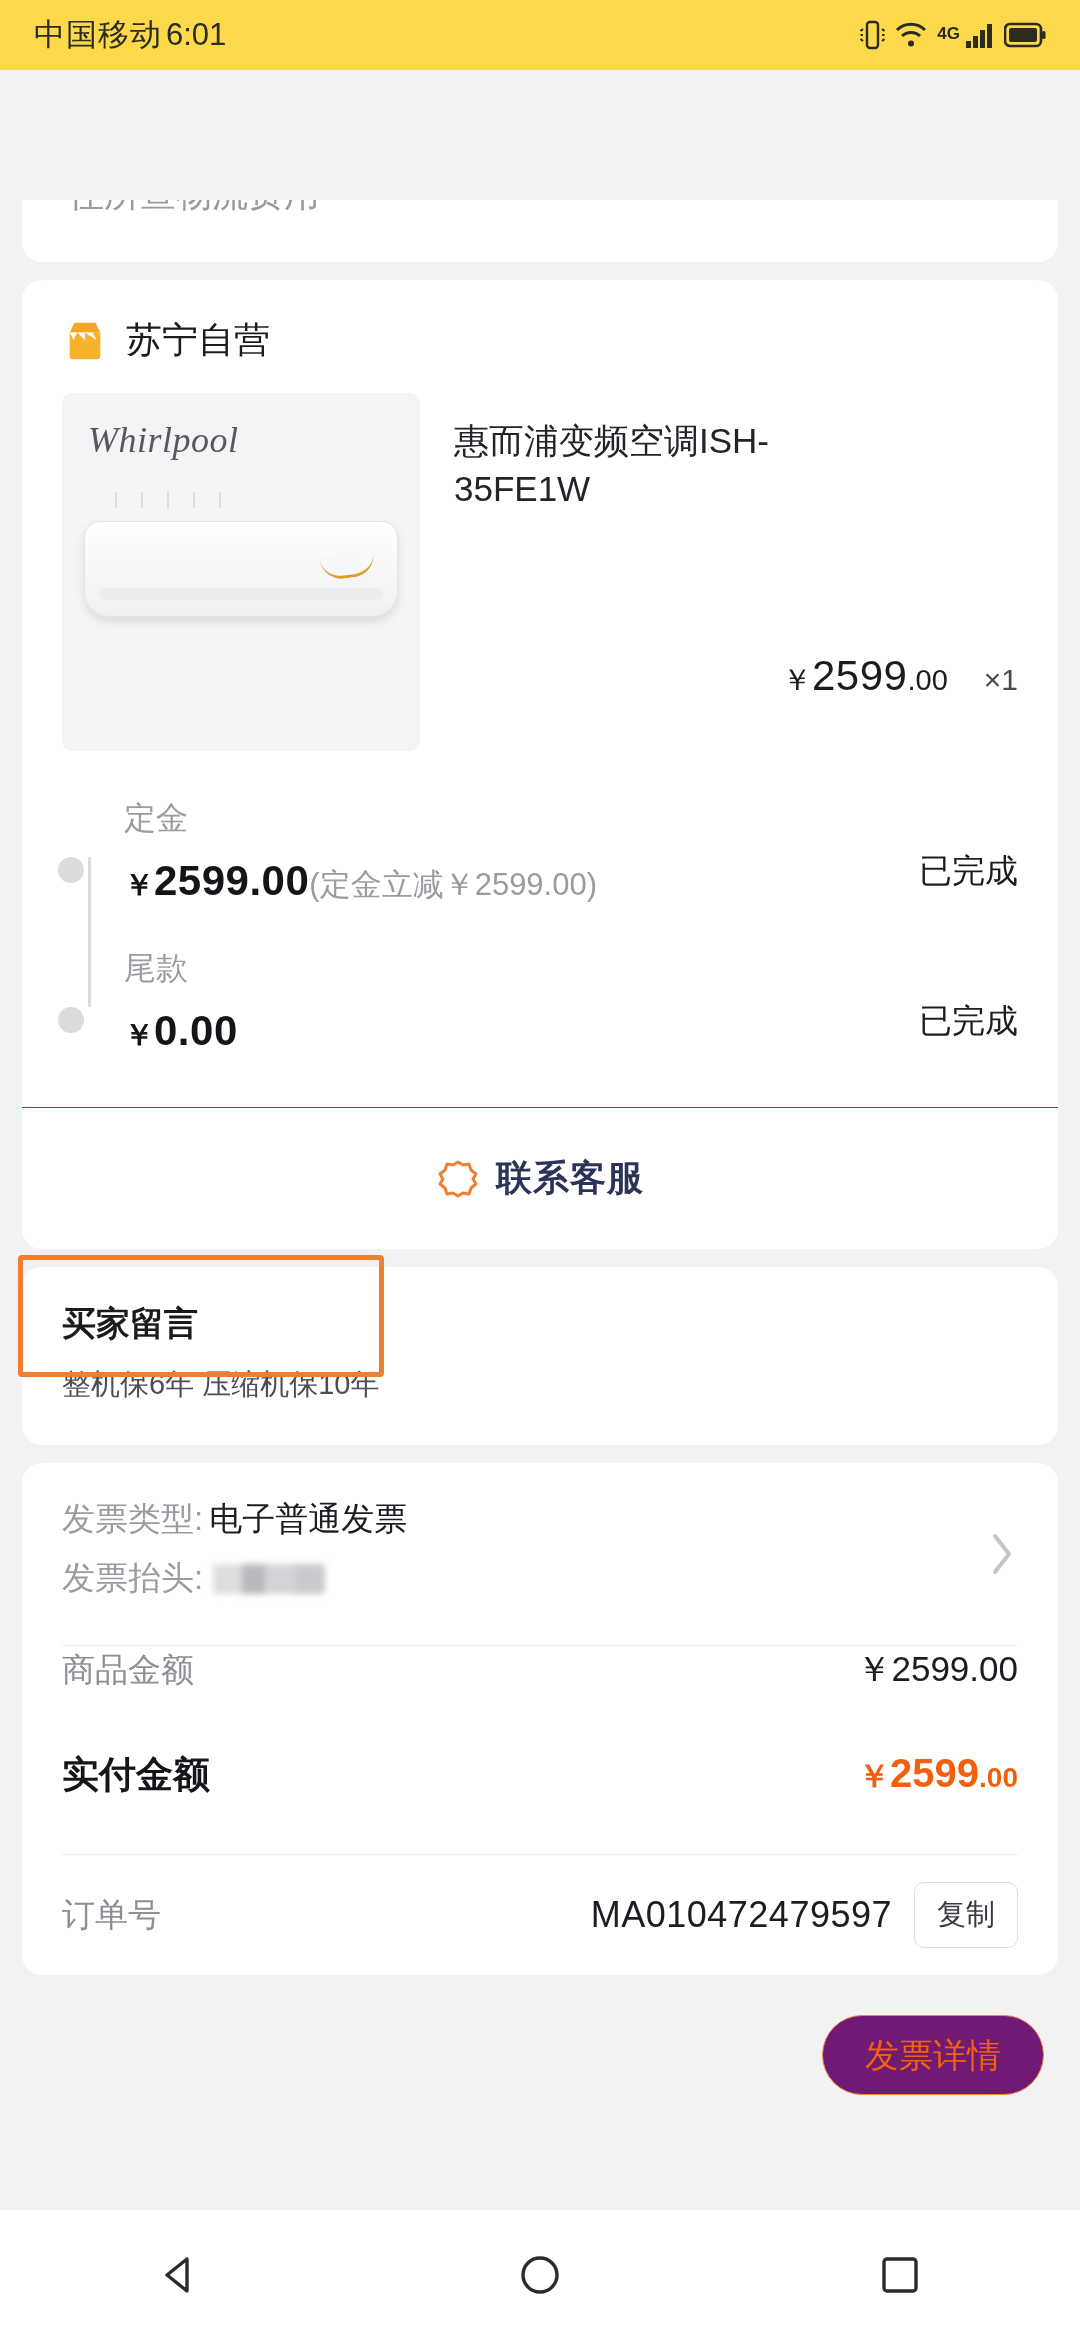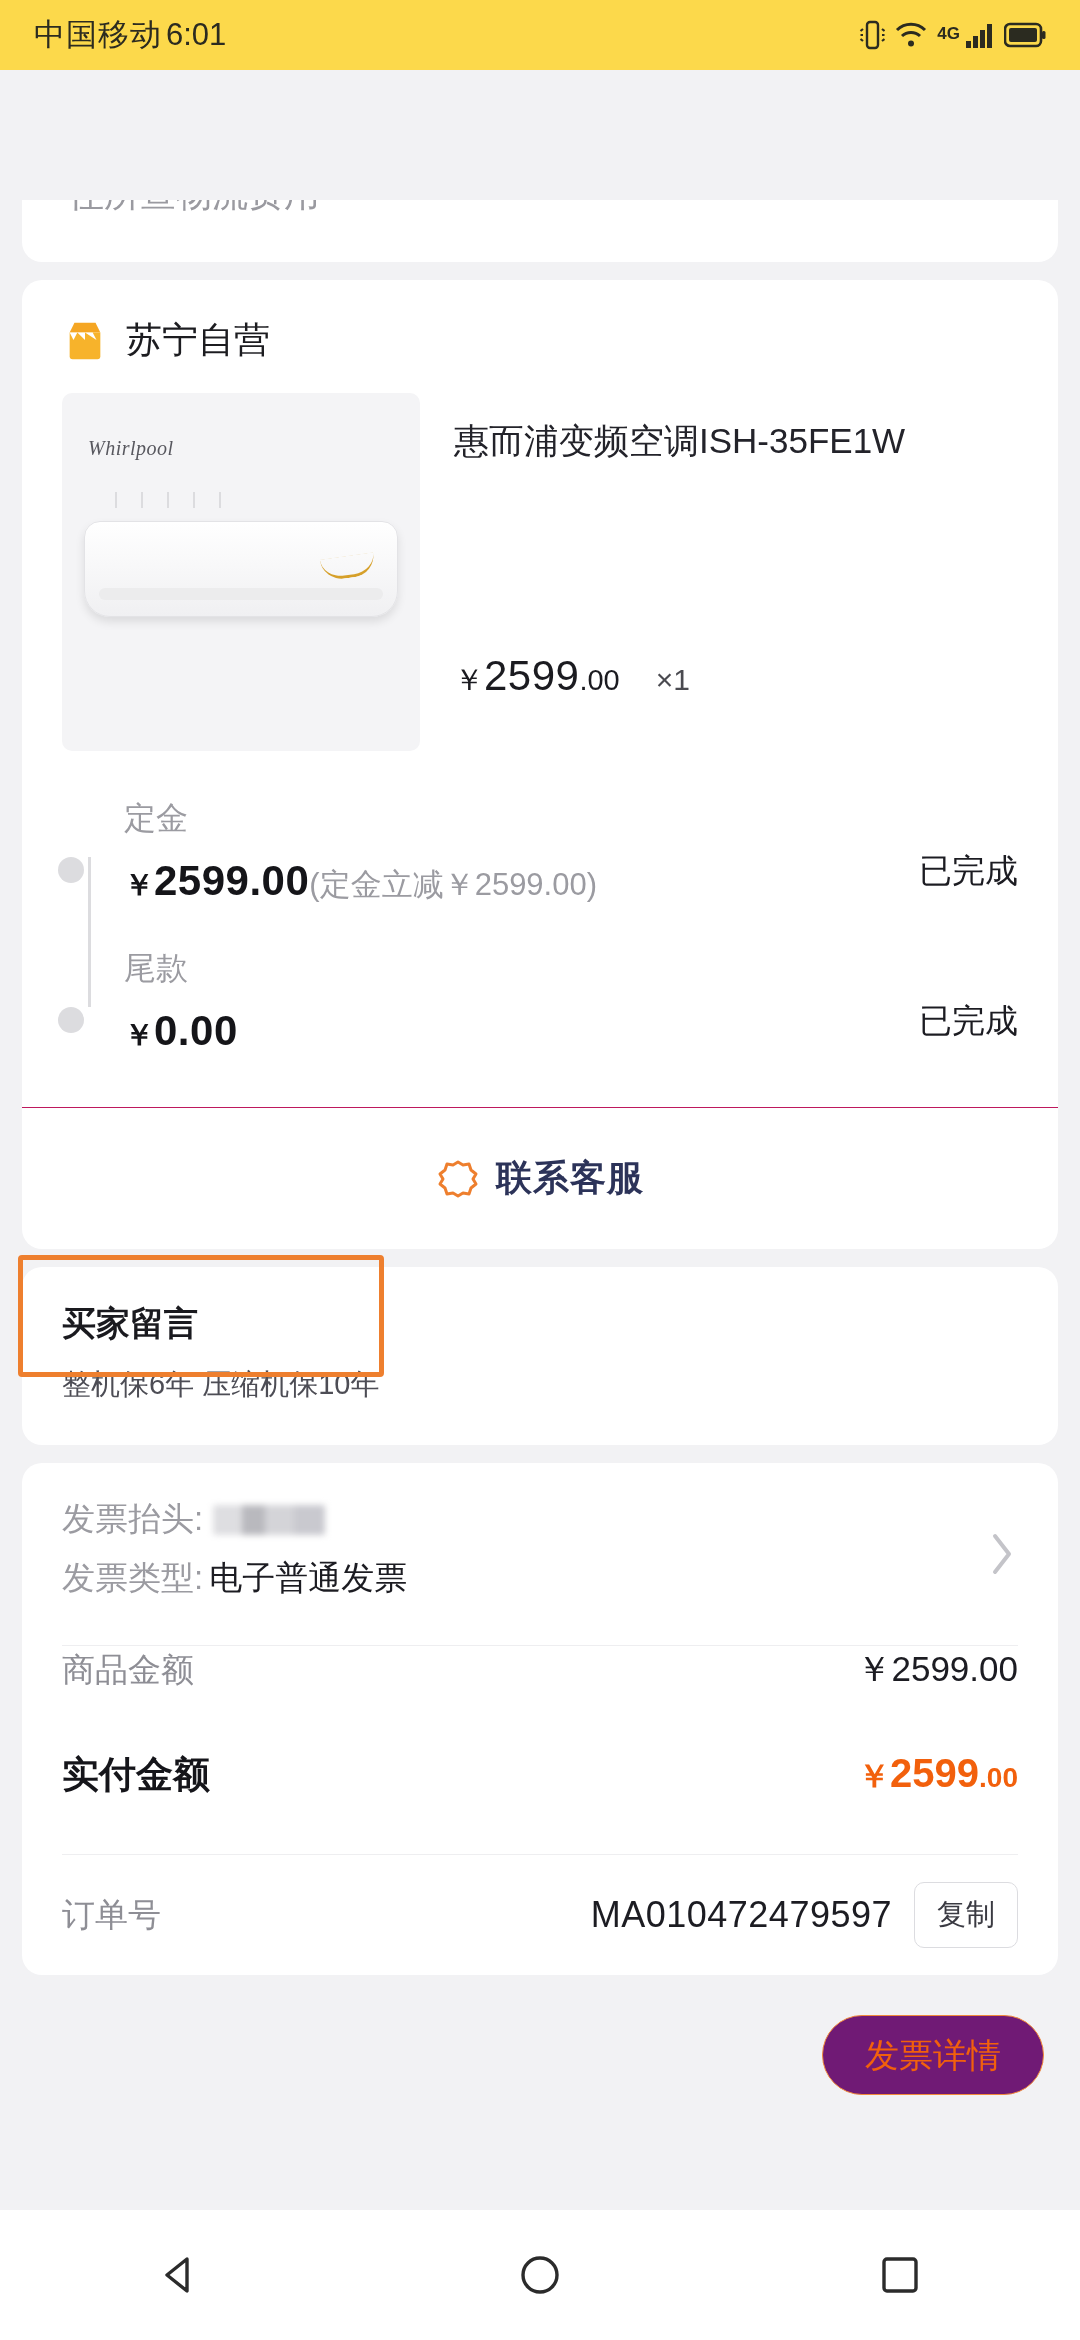--- a/index.html
+++ b/index.html
@@ -69,22 +69,22 @@
   .shop-ico { width:46px; height:46px; display:block; }
   .merchant-name { font-size:36px; color:#1c1c20; }
 
   
   .product { display:flex; padding:14px 40px 0; }
   .prod-img {
     width:358px; height:358px; background:#f4f4f6; border-radius:10px;
     position:relative; flex:none; overflow:hidden;
   }
   .brandmark {
-    position:absolute; top:44px; left:26px;
-    font-size:20px; color:#57575e; letter-spacing:.5px;
+    position:absolute; top:26px; left:26px;
+    font-size:36px; color:#57575e; letter-spacing:.5px;
     font-family:"Liberation Serif",serif; font-style:italic;
   }
   .ac-unit {
     position:absolute; left:22px; right:22px; top:128px; height:96px;
     background:linear-gradient(#ffffff,#f0f0f2);
     border-radius:16px 16px 26px 26px;
     box-shadow:0 5px 10px rgba(0,0,0,.10);
     border:1px solid #e3e3e6;
   }
   .ac-vent {
@@ -92,21 +92,21 @@
     background:#ececed; border-radius:6px;
   }
   .ac-swirl {
     position:absolute; right:22px; top:34px; width:54px; height:22px;
     border-bottom:3px solid #d6a02a; border-radius:0 0 30px 30px;
     transform:rotate(-8deg);
   }
   .ac-ticks { position:absolute; left:30px; top:-30px; display:flex; gap:24px; }
   .ac-ticks i { width:2px; height:16px; background:#dcdcdf; display:block; }
 
-  .prod-right { flex:1; padding-left:34px; display:flex; flex-direction:column; }
+  .prod-right { flex:1; padding-left:34px; display:flex; flex-direction:row; }
   .prod-title { font-size:35px; color:#23232a; line-height:1.38; padding-top:24px; }
   .prod-priceline { margin-top:auto; padding-bottom:50px; display:flex; align-items:baseline; }
   .yen { font-size:30px; color:#1b1b20; }
   .int { font-size:42px; color:#1b1b20; letter-spacing:.5px; }
   .dec { font-size:29px; color:#1b1b20; }
   .qty { font-size:30px; color:#4a4a50; margin-left:36px; }
 
   
   .timeline { padding:46px 40px 10px; position:relative; }
   .tl-line { position:absolute; left:66px; top:106px; width:3px; height:150px; background:#dcdcdf; }
@@ -307,26 +307,26 @@
         <div class="msg-title">买家留言</div>
         <div class="msg-text">整机保6年 压缩机保10年</div>
       </div>
       <div class="msg-outline"></div>
     </div>
 
     <div class="card">
 
       <div class="invoice">
         <div class="inv-row">
+          <span class="inv-key">发票类型:</span>
+          <span class="inv-val">电子普通发票</span>
+        </div>
+        <div class="inv-row">
           <span class="inv-key">发票抬头:</span>
           <span class="inv-blur"></span>
-        </div>
-        <div class="inv-row">
-          <span class="inv-key">发票类型:</span>
-          <span class="inv-val">电子普通发票</span>
         </div>
         <svg class="inv-chev" width="24" height="44" viewBox="0 0 24 44">
           <path d="M5 4 L19 22 L5 40" fill="none" stroke="#c4c4c9" stroke-width="4" stroke-linecap="round" stroke-linejoin="round"></path>
         </svg>
       </div>
 
       <div class="totals">
         <div class="tot-sep"></div>
 
         <div class="tot-row">

